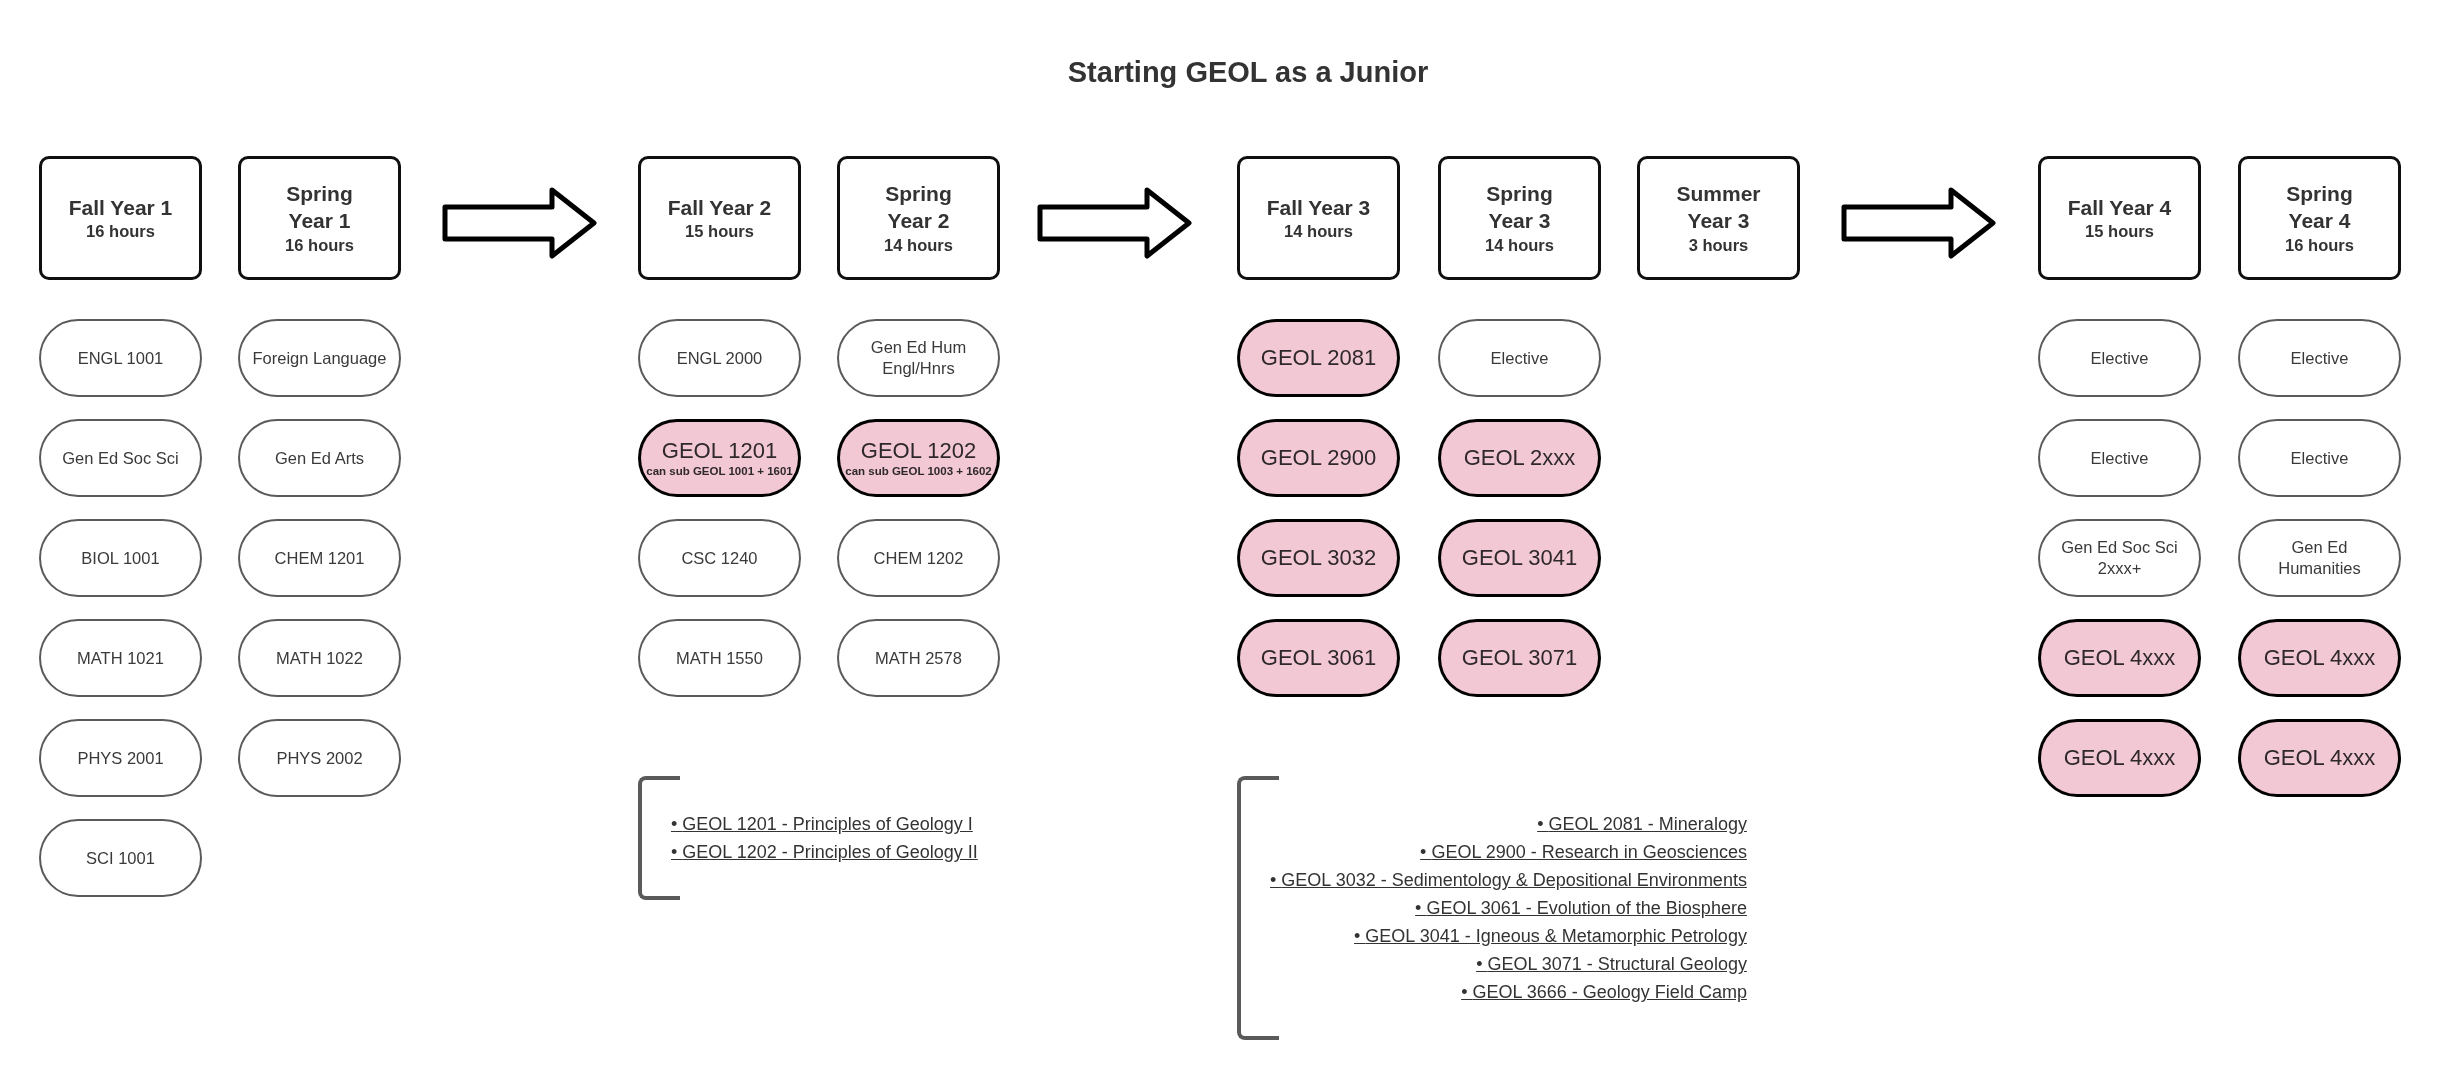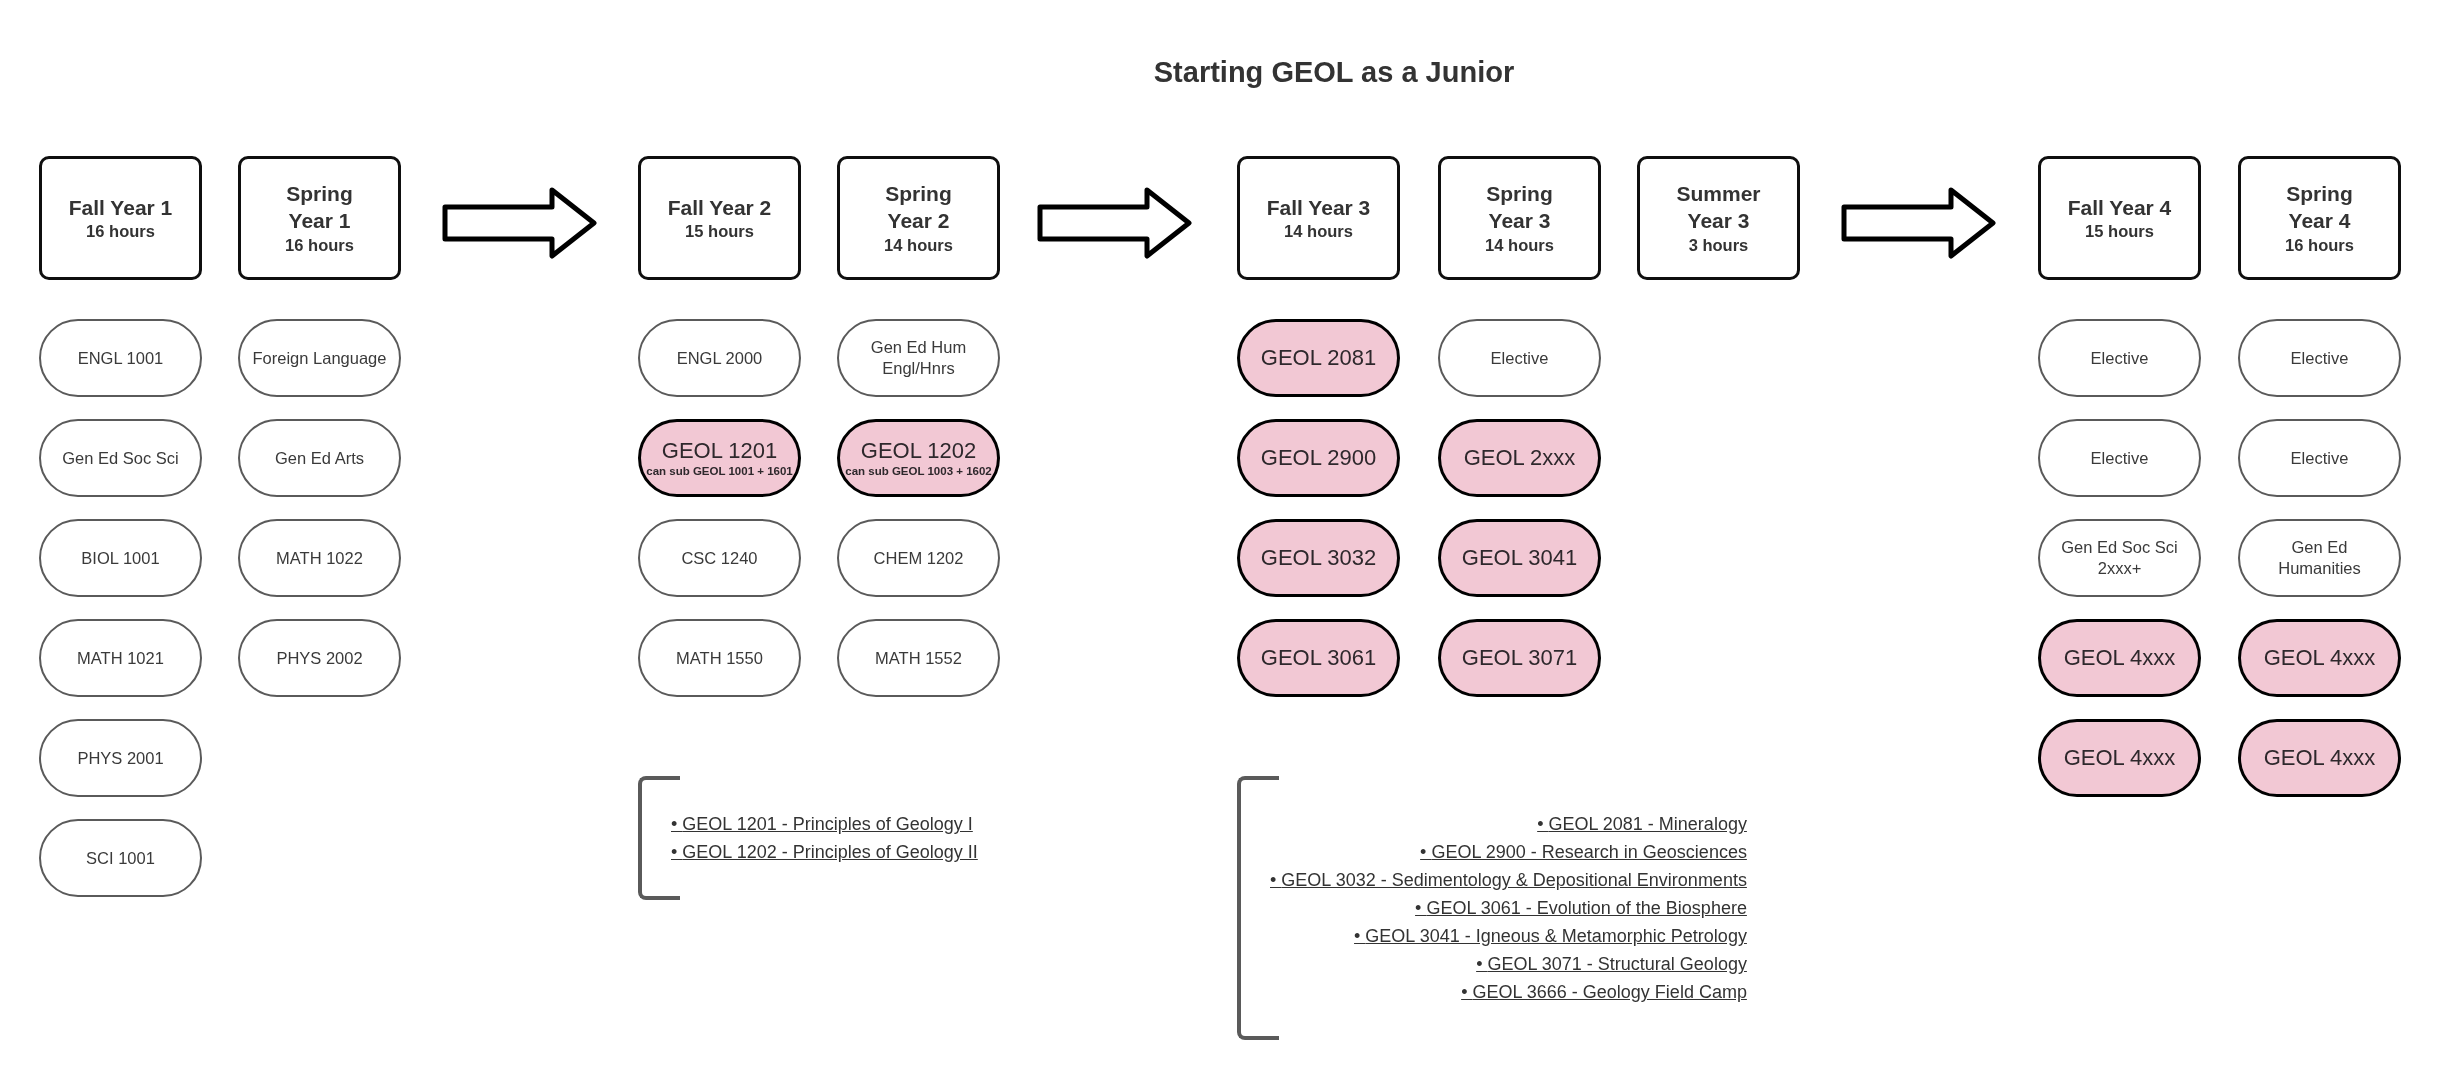--- a/index.html
+++ b/index.html
@@ -2,21 +2,21 @@
 <html style="--pink: #f2c8d4; --hl-border: #000000; --pill-border: #5a5a5a; --hdr-border: #0f0f0f; --ink: #333333;"><head>
 <meta charset="utf-8">
 <style>
   html,body{margin:0;padding:0;}
   body{
     width:2440px;height:1081px;position:relative;overflow:hidden;
     background:#ffffff;color:var(--ink,#333);
     font-family:"Liberation Sans","DejaVu Sans",sans-serif;
   }
   .page-title{
-    position:absolute;top:56px;left:1334px;transform:translateX(-50%);
+    position:absolute;top:56px;left:1248px;transform:translateX(-50%);
     font-size:29px;font-weight:bold;white-space:nowrap;color:var(--ink,#333);
   }
   .column{position:absolute;top:156px;width:163px;}
   .header-box{
     box-sizing:border-box;width:163px;height:124px;background:#fff;
     border:3px solid var(--hdr-border,#0f0f0f);border-radius:10px;
     display:flex;flex-direction:column;align-items:center;justify-content:center;
     text-align:center;
   }
   .header-title{font-size:21px;font-weight:bold;line-height:1.28;white-space:pre-line;}
@@ -94,20 +94,24 @@
     <div class="courses">
         <div class="course">
     <div class="course-label">Foreign Language</div>
 
   </div>
         <div class="course">
     <div class="course-label">Gen Ed Arts</div>
 
   </div>
         <div class="course">
+    <div class="course-label">CHEM 1201</div>
+
+  </div>
+        <div class="course">
     <div class="course-label">MATH 1022</div>
 
   </div>
         <div class="course">
     <div class="course-label">PHYS 2002</div>
 
   </div>
       </div>
   </div>
     <div class="column" style="left: 638px;">
@@ -148,21 +152,21 @@
   </div>
         <div class="course highlight">
     <div class="course-label">GEOL 1202</div>
     <div class="course-sub">can sub GEOL 1003 + 1602</div>
   </div>
         <div class="course">
     <div class="course-label">CHEM 1202</div>
 
   </div>
         <div class="course">
-    <div class="course-label">MATH 1552</div>
+    <div class="course-label">MATH 2578</div>
 
   </div>
       </div>
   </div>
     <div class="column" style="left: 1237px;">
     <div class="header-box">
       <div class="header-title">Fall Year 3</div>
       <div class="header-hours">14 hours</div>
     </div>
     <div class="courses">

